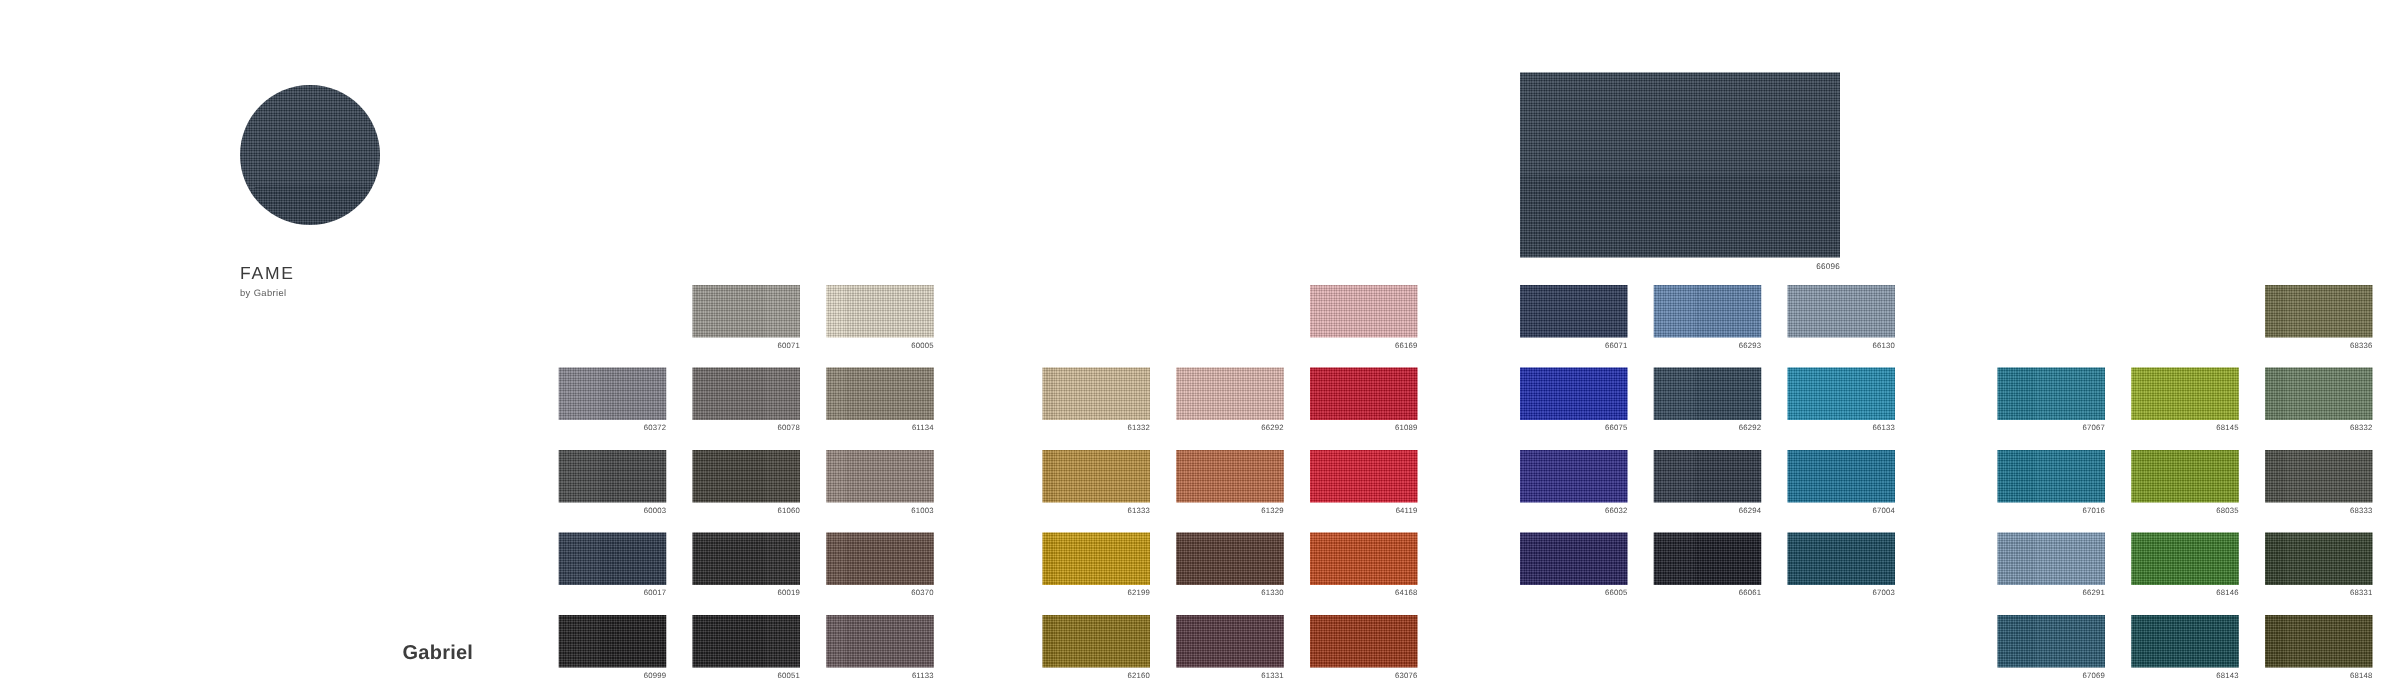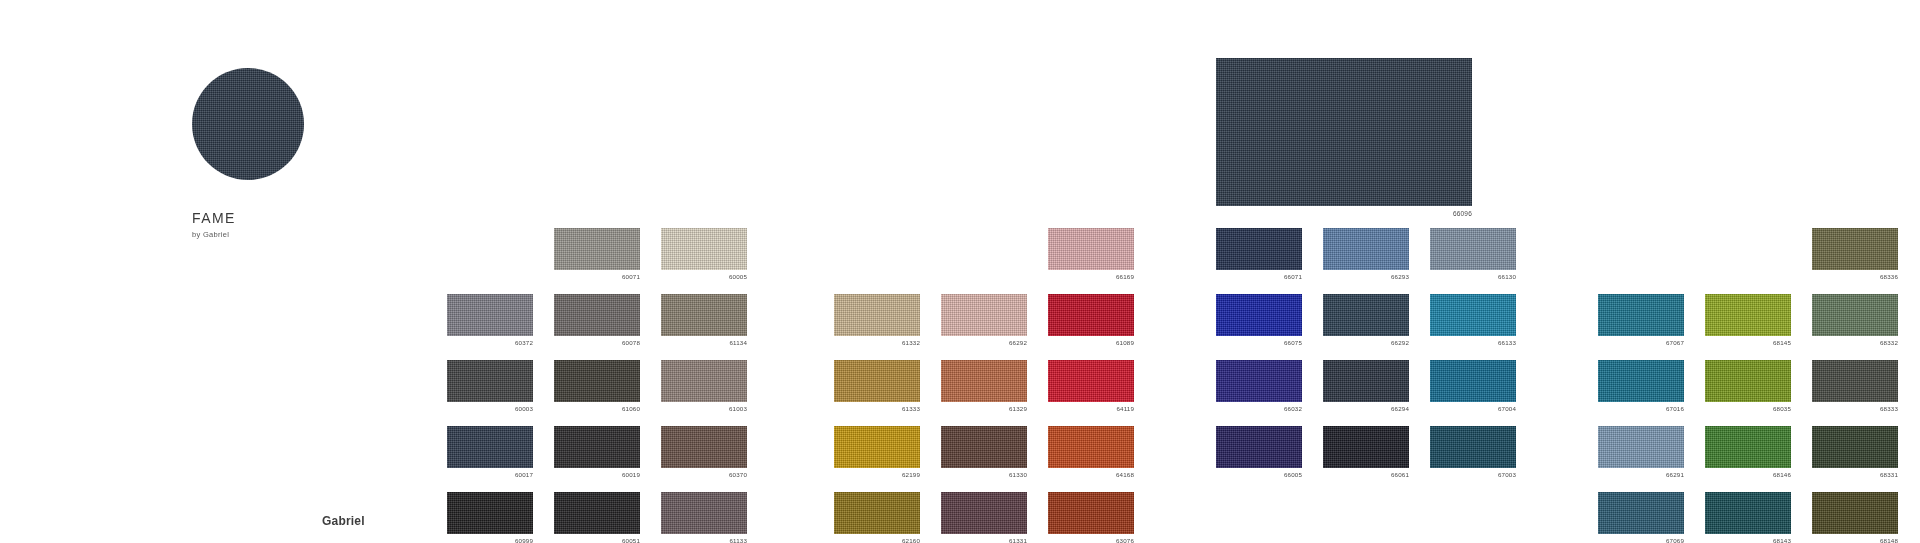--- a/index.html
+++ b/index.html
@@ -100,21 +100,21 @@
   #group-neutrals { left: 447px;  top: 228px; }
   #group-warms    { left: 834px;  top: 228px; }
   #group-blues    { left: 1216px; top: 228px; }
   #group-greens   { left: 1598px; top: 228px; }
 
   
   #footer-logo {
     position: absolute;
     left: 322px;
     top: 514px;
-    font-size: 12px;
+    font-size: 16px;
     font-weight: 700;
     color: #3d3d3d;
     letter-spacing: 0.2px;
   }
 </style>
 </head>
 <body>
 
 <div id="brand-block">
   <div id="brand-swatch-circle" class="weave" style="background-color: rgb(44, 57, 73);"></div>

